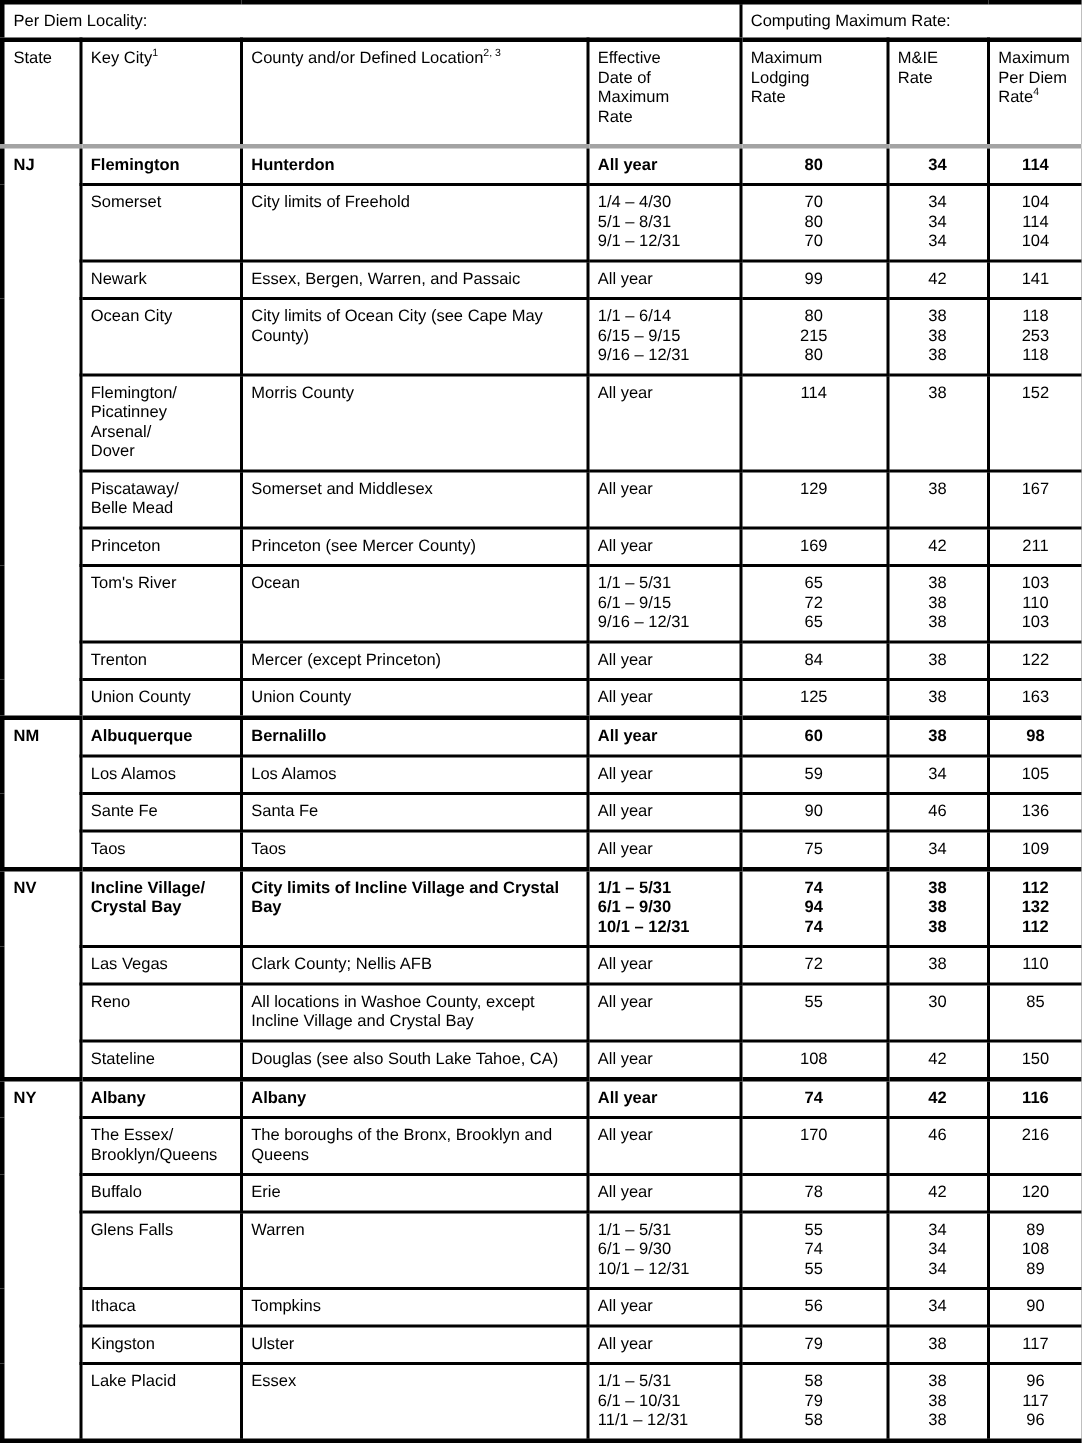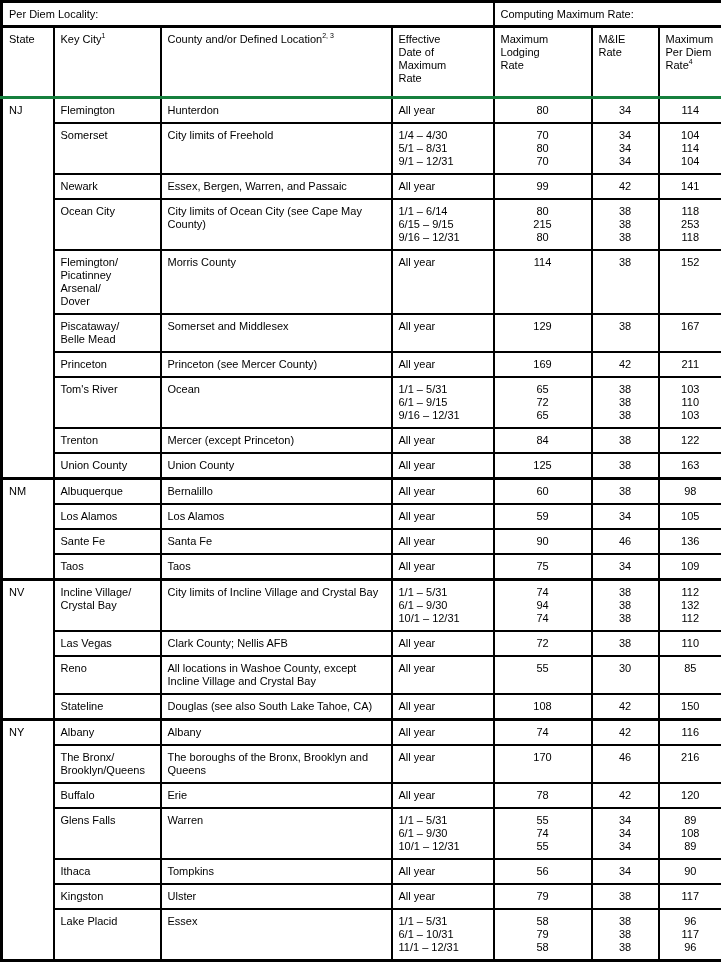--- a/index.html
+++ b/index.html
@@ -29,39 +29,40 @@
     overflow: hidden;
   }
   thead th {
     font-weight: normal;
   }
   tr.band th {
     border-bottom: 3px solid #000;
     padding: 5px 6px 4px 6px;
   }
   tr.cols th {
-    border-bottom: 3px solid #15803d;
+    border-bottom: 3px solid #a3a3a3;
     height: 58px;
   }
   .pre {
     white-space: pre-line;
   }
   sup {
     font-size: 7px;
     line-height: 0;
     vertical-align: super;
   }
   td.state {
     font-size: 11px;
   }
   td.num {
     text-align: center;
   }
   tbody tr.group-start td {
     border-top: 3px solid #000;
+    font-weight: bold;
   }
 </style>
 </head>
 <body>
 
 <table class="perdiem">
   <colgroup>
     <col style="width:52px">
     <col style="width:107px">
     <col style="width:231px">
@@ -509,21 +510,21 @@
         </td>
         <td class="num">
           <div>42</div>
         </td>
         <td class="num">
           <div>116</div>
         </td>
       </tr>
       <tr>
         <td>
-          <div>The Bronx/</div>
+          <div>The Essex/</div>
           <div>Brooklyn/Queens</div>
         </td>
         <td>
           <div>The boroughs of the Bronx, Brooklyn and Queens</div>
         </td>
         <td>
           <div>All year</div>
         </td>
         <td class="num">
           <div>170</div>

